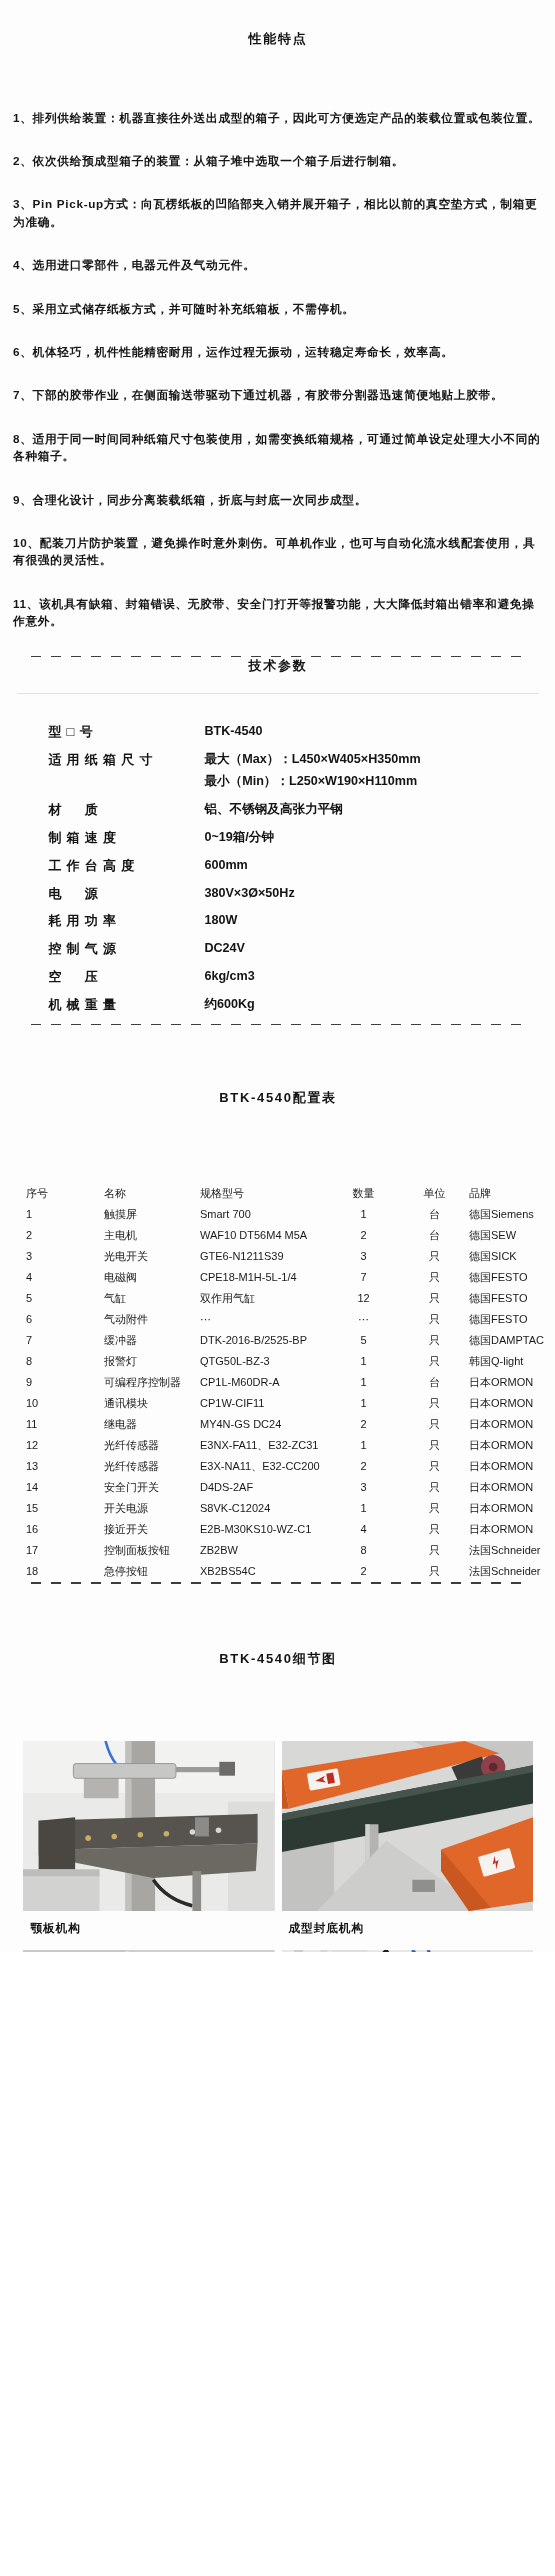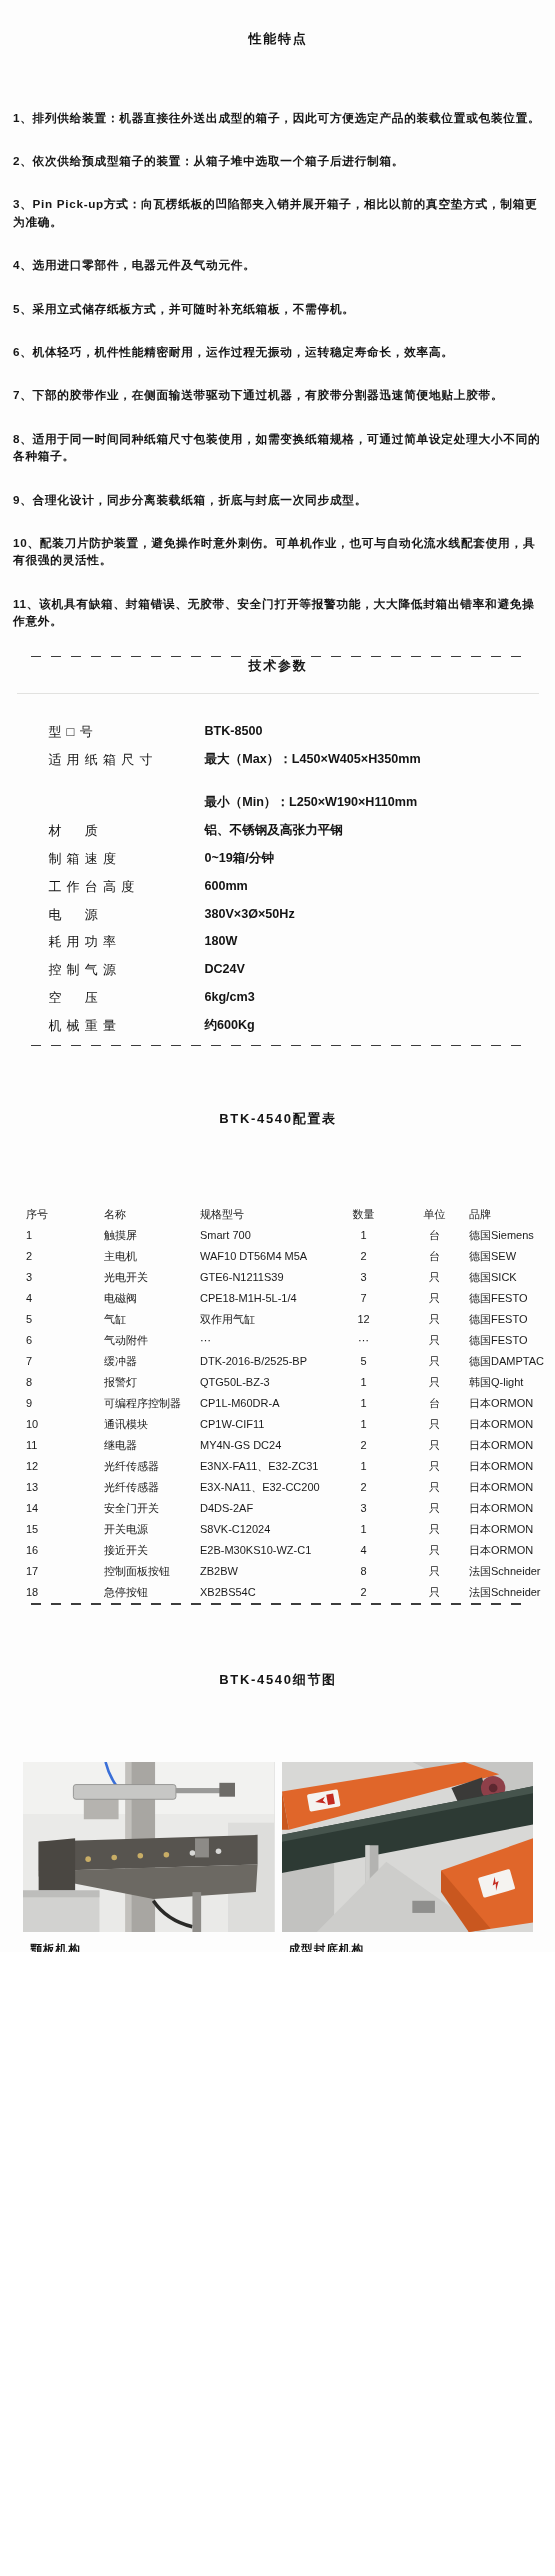--- a/index.html
+++ b/index.html
@@ -25,25 +25,25 @@
   }
   .dash-divider.d1{margin-top:0;}
   .t-specs{}
   
   .specs{
     margin:17.4px 17.4px 0 17.4px;border-top:0.9px solid #e2e2e0;
     padding:29.5px 0 0 31px;
   }
   .spec-row{display:flex;margin-bottom:10.4px;}
   .spec-label{
-    width:156px;flex:0 0 156px;font-size:13px;font-weight:normal;
+    width:156px;flex:0 0 156px;font-size:13px;font-weight:bold;
     letter-spacing:5.2px;line-height:17.4px;white-space:pre;color:#141414;
   }
   .spec-value{font-size:12.6px;font-weight:bold;line-height:17.4px;color:#141414;}
-  .spec-value-line{margin-bottom:26px;white-space:nowrap;}
+  .spec-value-line{margin-bottom:5px;white-space:nowrap;}
   .spec-value-line:last-child{margin-bottom:0;}
   .t-config{margin-top:64px;}
   
   .cfg{margin:76px 0 0 26px;font-size:11px;color:#1a1a1a;}
   .cfg-row{
     display:grid;grid-template-columns:78px 96px 127px 73px 69px 1fr;
     height:21px;align-items:center;
   }
   .cfg-cell{white-space:nowrap;line-height:21px;}
   .cfg-cell.c3,.cfg-cell.c4{text-align:center;}
@@ -81,21 +81,21 @@
       <li class="feature-item">11、该机具有缺箱、封箱错误、无胶带、安全门打开等报警功能，大大降低封箱出错率和避免操作意外。</li>
     </ul>
 
   <div class="dash-divider d1"></div>
 
   <h2 class="sec-title t-specs">技术参数</h2>
   <div class="specs" id="specs-rows">
       <div class="spec-row">
         <div class="spec-label">型□号</div>
         <div class="spec-value">
-          <div class="spec-value-line">BTK-8500</div>
+          <div class="spec-value-line">BTK-4540</div>
         </div>
       </div>
       <div class="spec-row">
         <div class="spec-label">适用纸箱尺寸</div>
         <div class="spec-value">
           <div class="spec-value-line">最大（Max）：L450×W405×H350mm</div>
           <div class="spec-value-line">最小（Min）：L250×W190×H110mm</div>
         </div>
       </div>
       <div class="spec-row">

